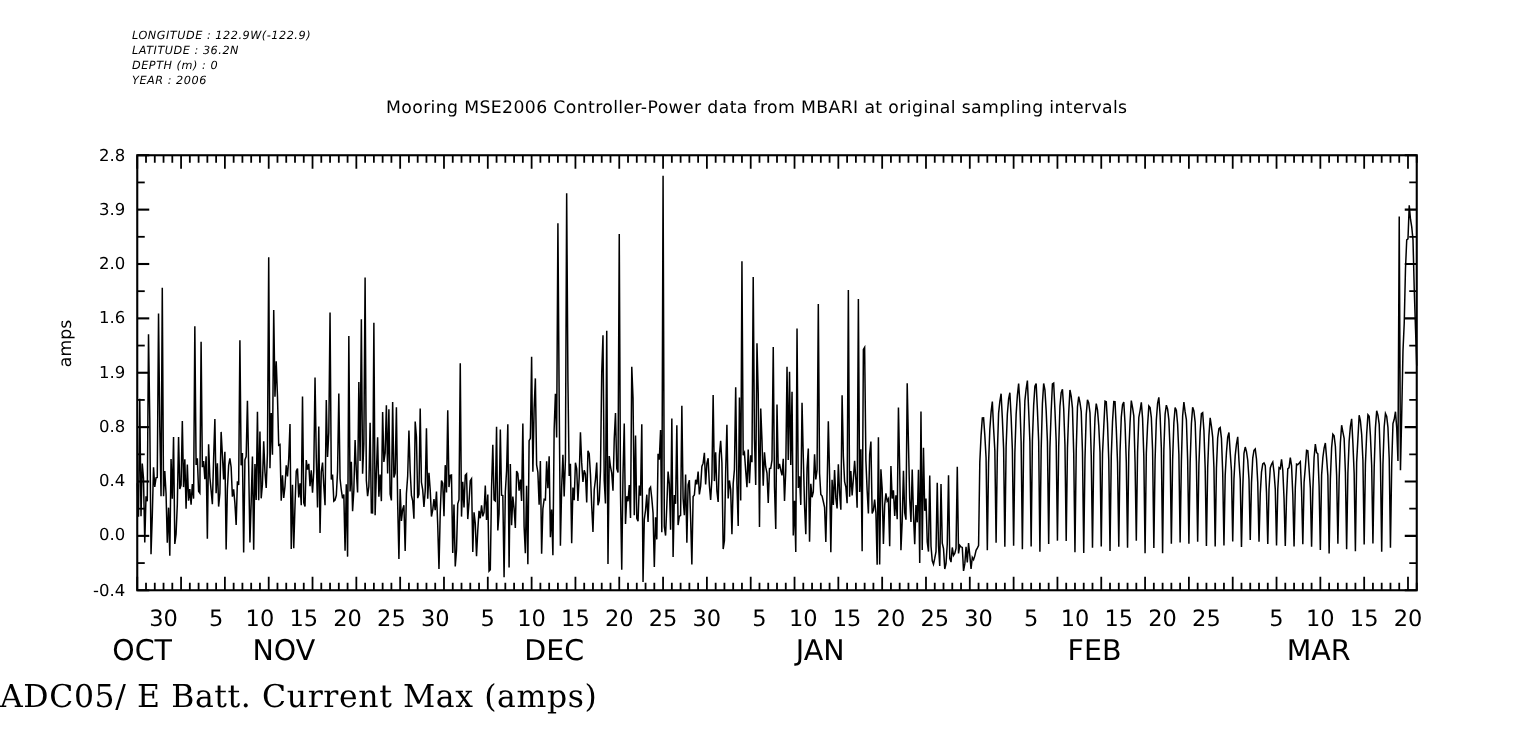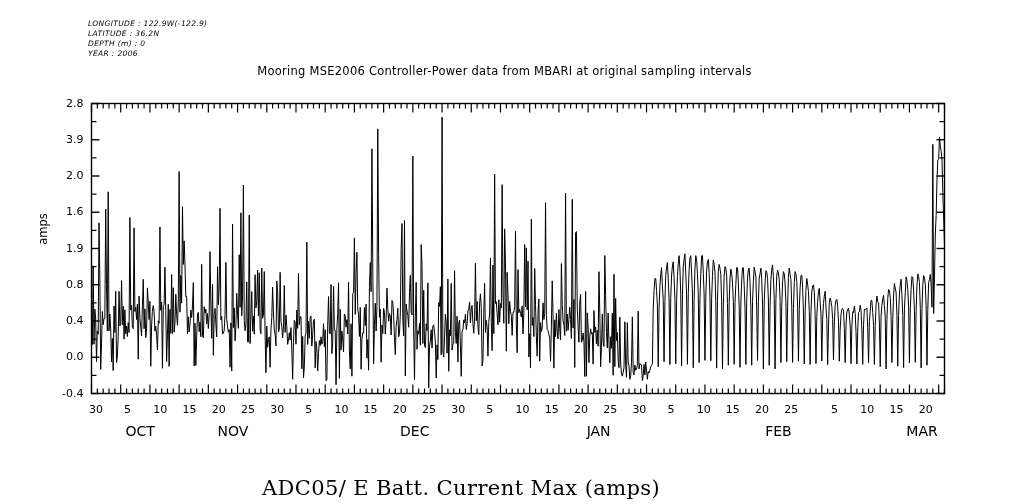--- a/index.html
+++ b/index.html
@@ -42,26 +42,25 @@
     letter-spacing: 0.25px;
     white-space: nowrap;
   }
 
   
   #bottom-caption {
     position: absolute;
     left: 0;
     top: 452px;
     width: 922px;
-    text-align: center;
+    text-align: left;
     font-family: "DejaVu Serif", serif;
     font-size: 21px;
     letter-spacing: 0.4px;
     white-space: nowrap;
-    margin-top: 24px;
   }
 
   
   #y-axis-title {
     position: absolute;
     left: 13px;
     top: 222px;
     width: 60px;
     text-align: center;
     font-family: "DejaVu Sans", sans-serif;
@@ -90,29 +89,29 @@
   .ytick-label {
     position: absolute;
     font-family: "DejaVu Sans", sans-serif;
     font-size: 11px;
     text-align: right;
     white-space: nowrap;
   }
   .xtick-label {
     position: absolute;
     font-family: "DejaVu Sans", sans-serif;
-    font-size: 11px;
+    font-size: 15px;
+    text-align: center;
+    white-space: nowrap;
+  }
+  .month-label {
+    position: absolute;
+    font-family: "DejaVu Sans", sans-serif;
+    font-size: 19px;
     text-align: left;
-    white-space: nowrap;
-  }
-  .month-label {
-    position: absolute;
-    font-family: "DejaVu Sans", sans-serif;
-    font-size: 14px;
-    text-align: right;
     white-space: nowrap;
   }
 </style>
 </head>
 <body>
 
 <div id="meta-block">
   <div>LONGITUDE : 122.9W(-122.9)</div>
   <div>LATITUDE : 36.2N</div>
   <div>DEPTH (m) : 0</div>

